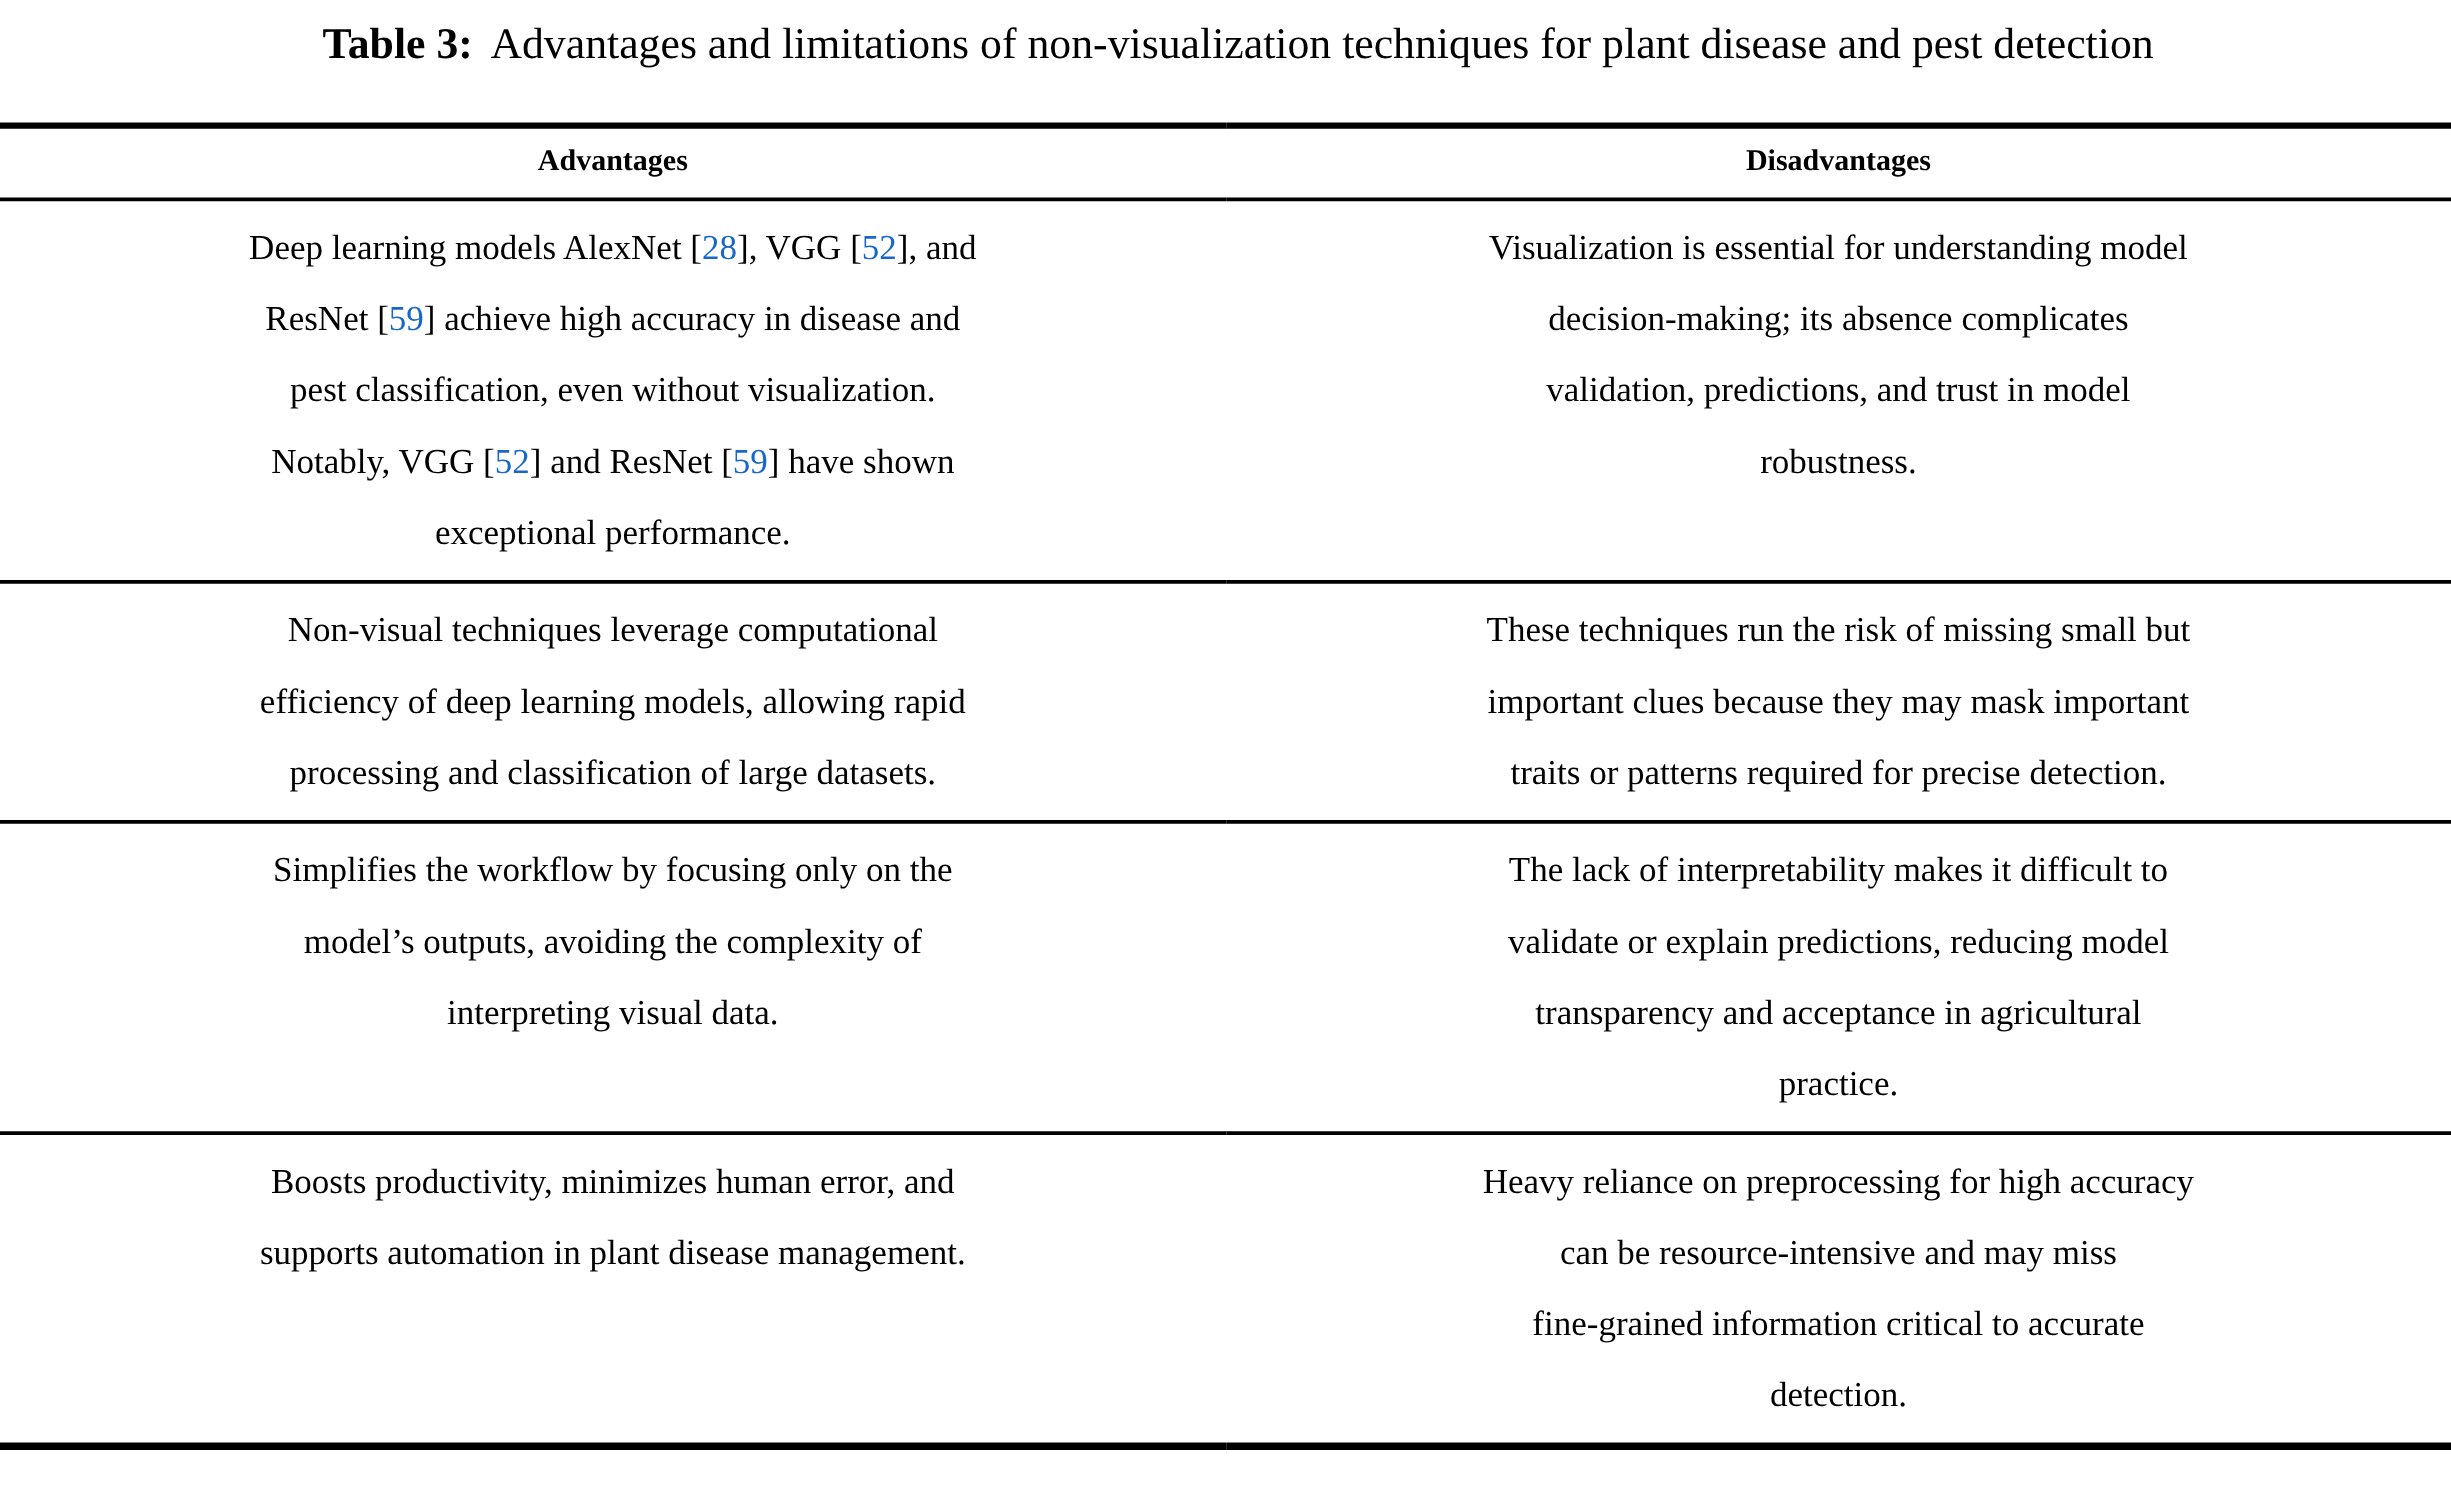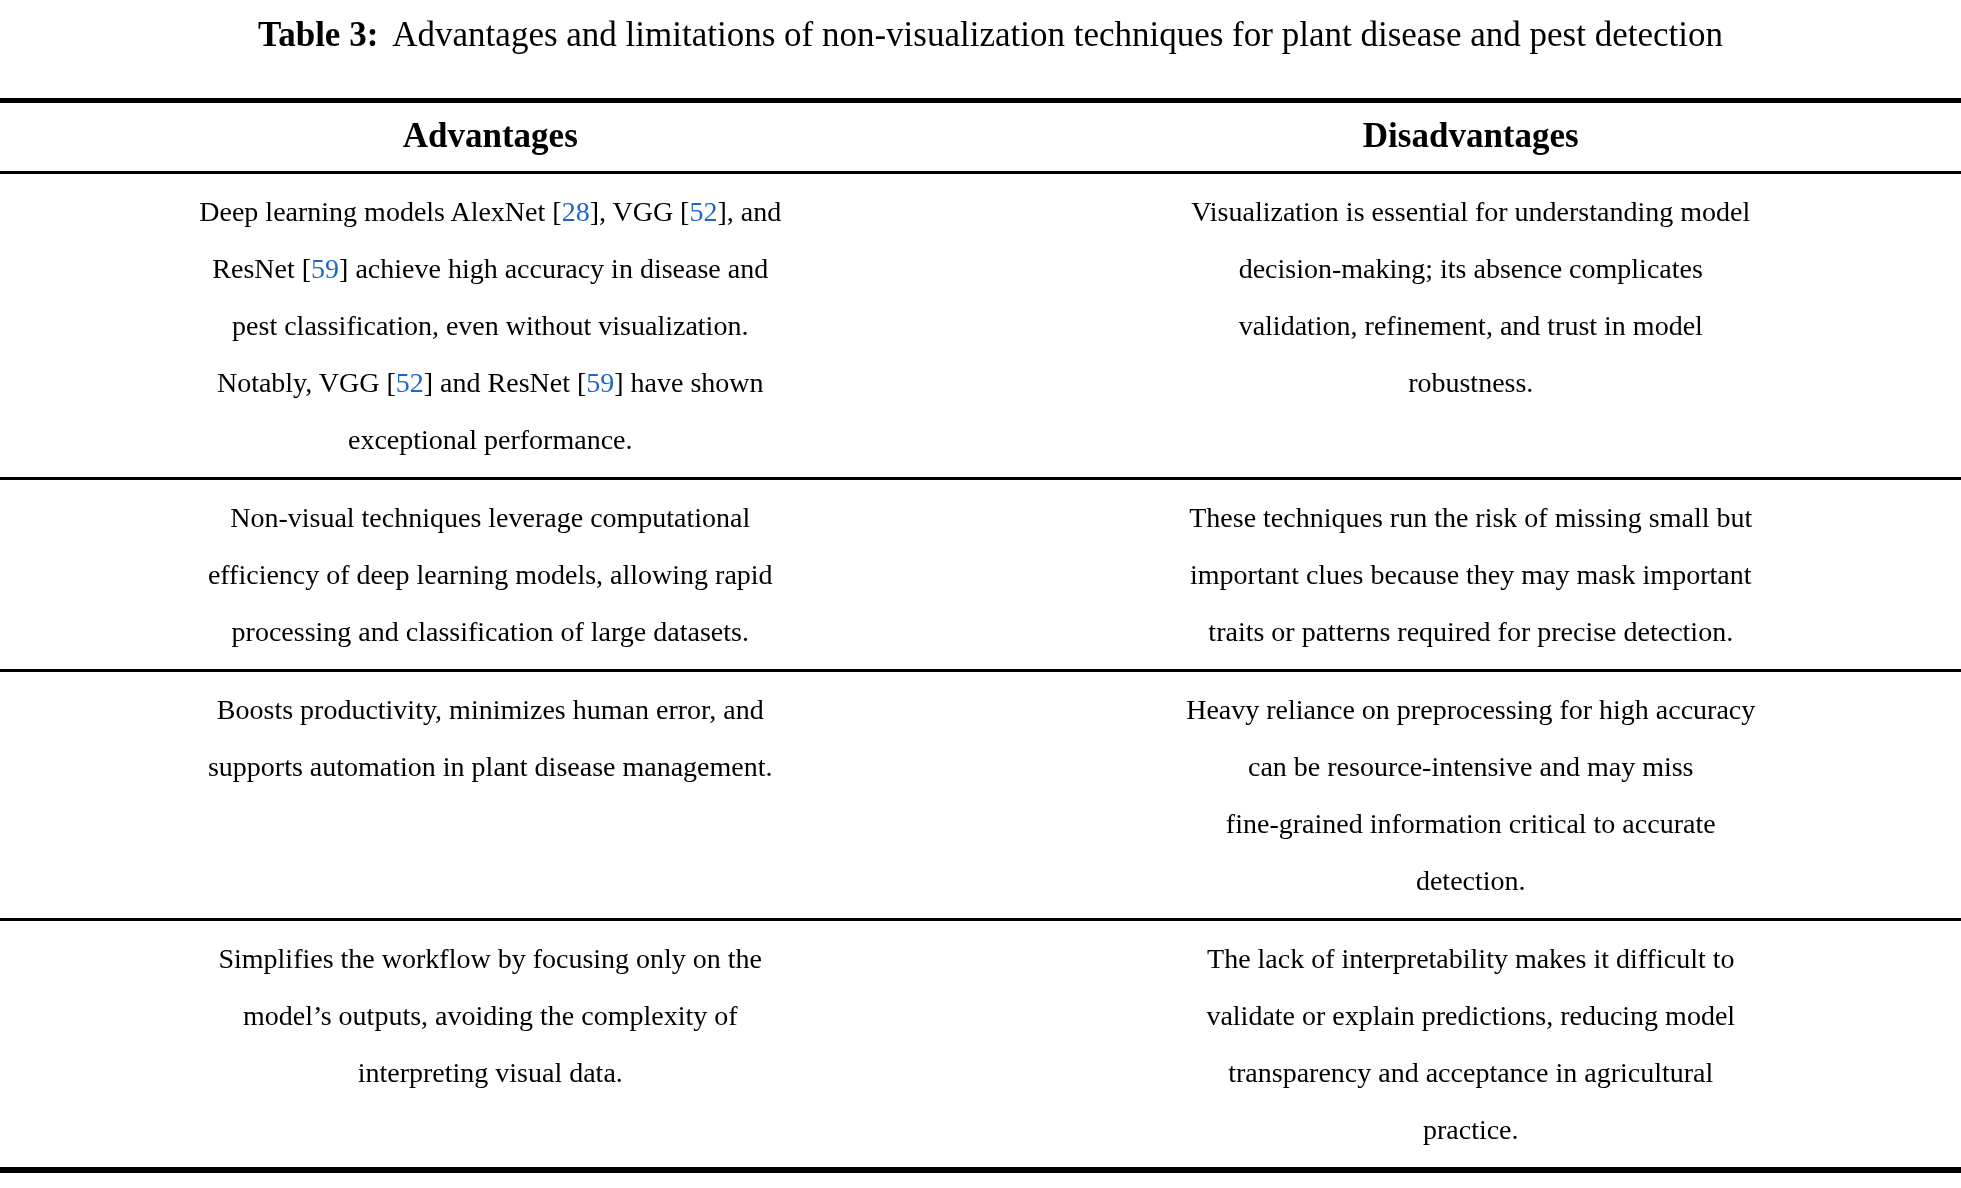--- a/index.html
+++ b/index.html
@@ -30,21 +30,21 @@
   table.tbl {
     width: 100%;
     table-layout: fixed;
     border-collapse: collapse;
     margin-top: 40px;
     border-top: 5px solid #000;
     border-bottom: 6px solid #000;
   }
   table.tbl th {
     width: 50%;
-    font-size: 35px;
+    font-size: 24px;
     font-weight: 700;
     text-align: center;
     padding: 13px 0 15px 0;
     border-bottom: 3px solid #000;
   }
   table.tbl td {
     width: 50%;
     font-size: 28px;
     line-height: 57px;
     text-align: center;
@@ -78,44 +78,44 @@
     </thead>
     <tbody>
       <tr>
         <td>Deep learning models AlexNet [<span class="cite">28</span>], VGG [<span class="cite">52</span>], and
 ResNet [<span class="cite">59</span>] achieve high accuracy in disease and
 pest classification, even without visualization.
 Notably, VGG [<span class="cite">52</span>] and ResNet [<span class="cite">59</span>] have shown
 exceptional performance.</td>
         <td>Visualization is essential for understanding model
 decision-making; its absence complicates
-validation, refinement, and trust in model
+validation, predictions, and trust in model
 robustness.</td>
       </tr>
       <tr>
         <td>Non-visual techniques leverage computational
 efficiency of deep learning models, allowing rapid
 processing and classification of large datasets.</td>
         <td>These techniques run the risk of missing small but
 important clues because they may mask important
 traits or patterns required for precise detection.</td>
       </tr>
       <tr>
-        <td>Boosts productivity, minimizes human error, and
-supports automation in plant disease management.</td>
-        <td>Heavy reliance on preprocessing for high accuracy
-can be resource-intensive and may miss
-fine-grained information critical to accurate
-detection.</td>
-      </tr>
-      <tr>
         <td>Simplifies the workflow by focusing only on the
 model’s outputs, avoiding the complexity of
 interpreting visual data.</td>
         <td>The lack of interpretability makes it difficult to
 validate or explain predictions, reducing model
 transparency and acceptance in agricultural
 practice.</td>
       </tr>
+      <tr>
+        <td>Boosts productivity, minimizes human error, and
+supports automation in plant disease management.</td>
+        <td>Heavy reliance on preprocessing for high accuracy
+can be resource-intensive and may miss
+fine-grained information critical to accurate
+detection.</td>
+      </tr>
     </tbody>
   </table>
 
 </div>
 
 </body></html>

